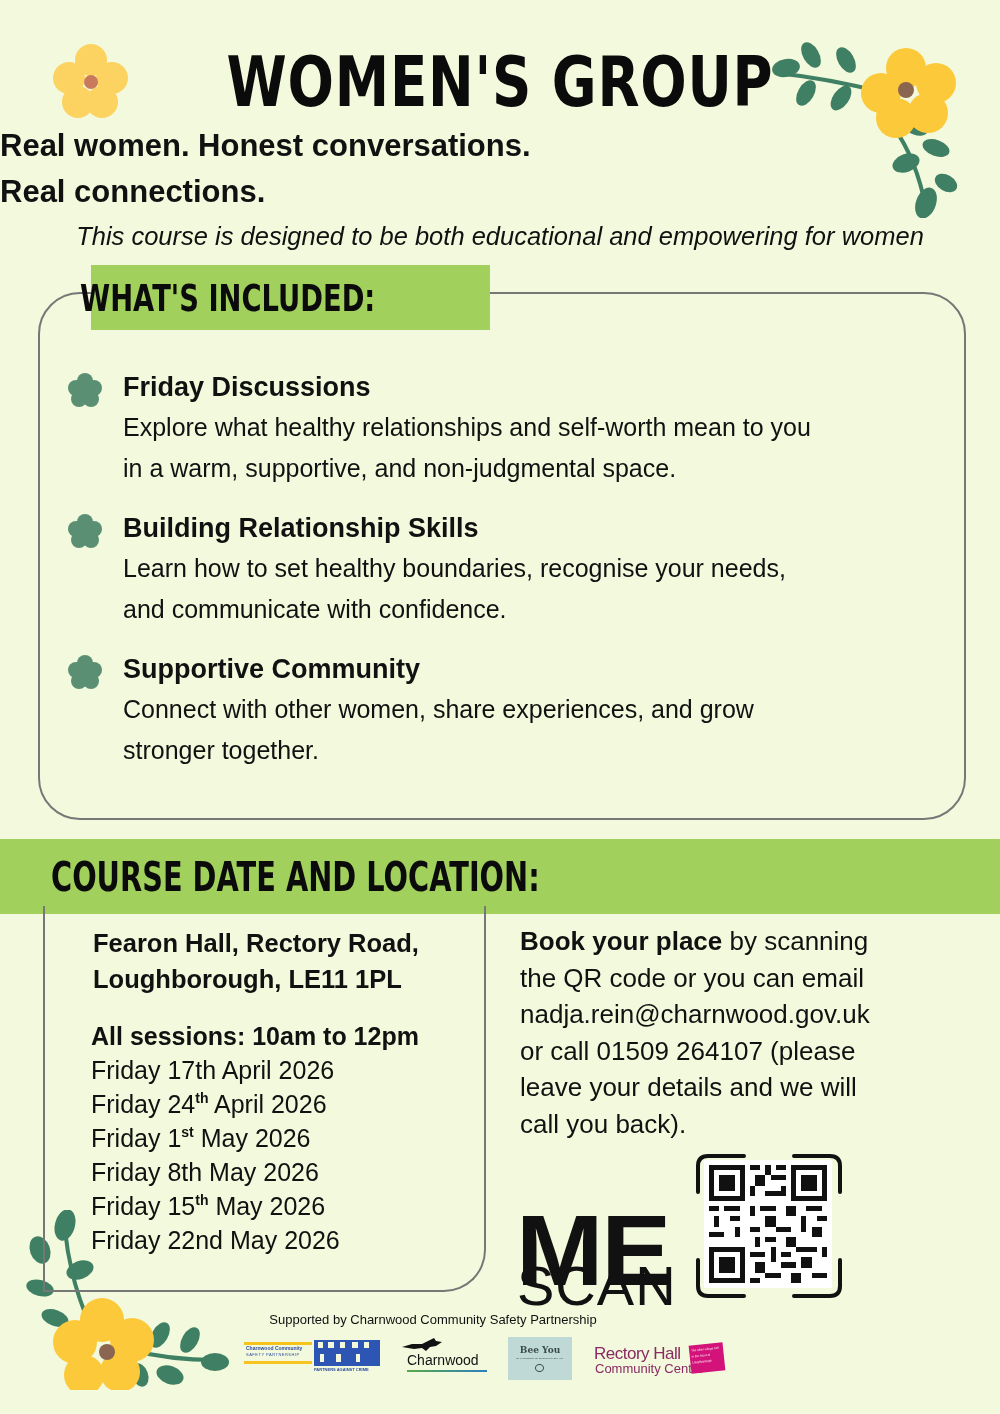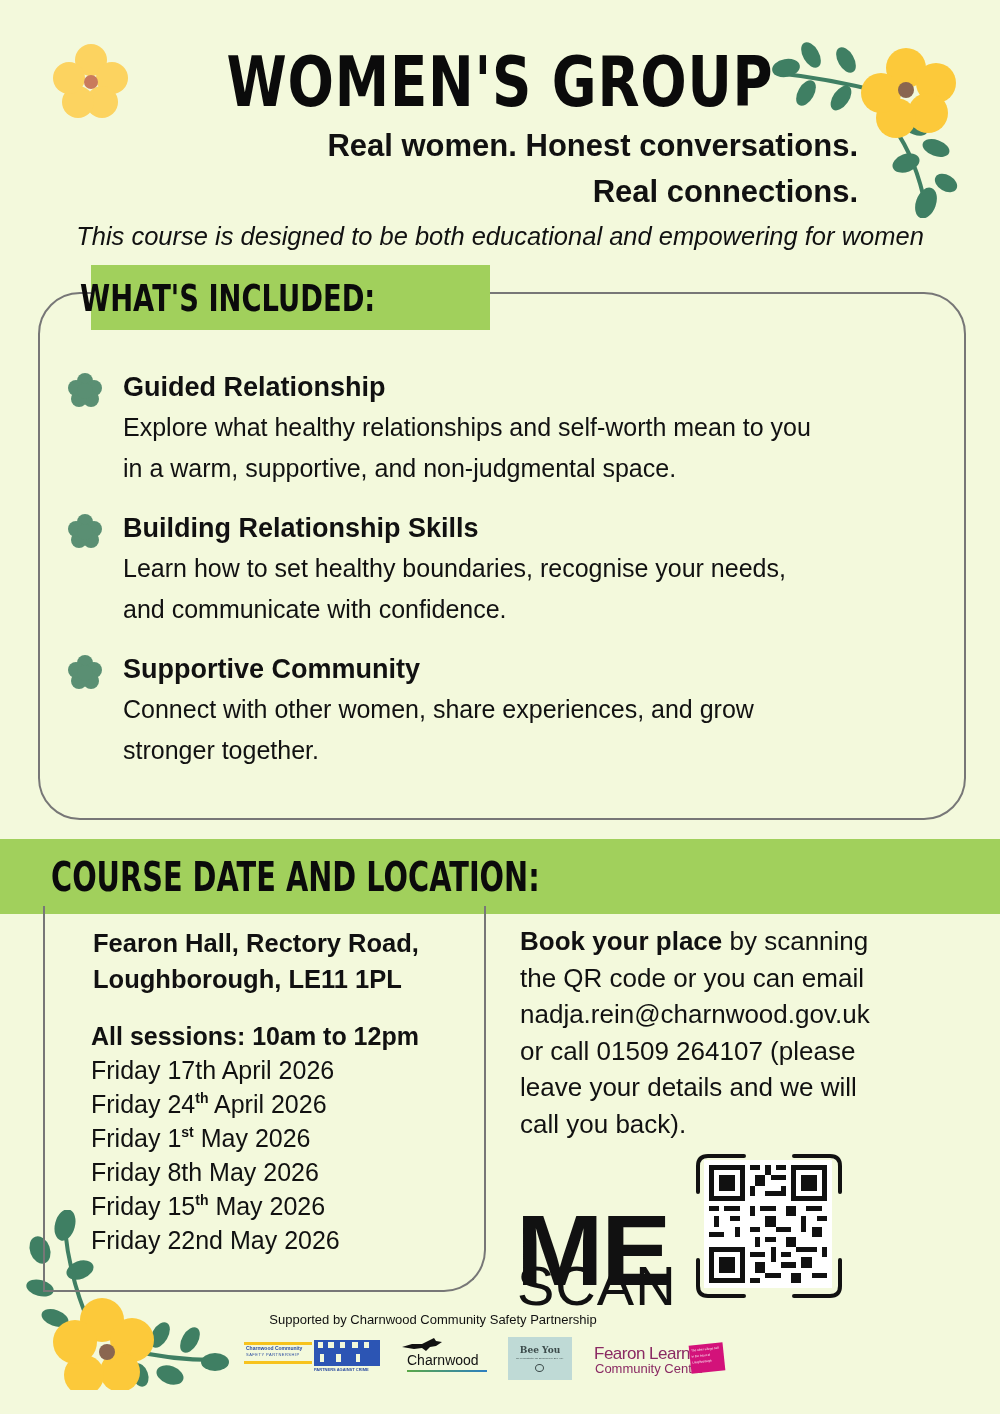--- a/index.html
+++ b/index.html
@@ -15,21 +15,21 @@
 
   
   .title {
     left: 0; width: 1000px; top: 40px; text-align: center;
     font-family: "DejaVu Sans", sans-serif; font-weight: bold;
     font-size: 70px; letter-spacing: 1px; color: #0b0b0b;
     transform: scaleX(0.78); transform-origin: 500px 0;
     line-height: 84px;
   }
   .tagline {
-    left: 8px; width: 850px; text-align: right; font-weight: bold;
+    left: 0; width: 850px; text-align: left; font-weight: bold;
     font-size: 31px; line-height: 46px;
   }
   .intro {
     left: 0; width: 1000px; top: 219px; text-align: center;
     font-style: italic; font-size: 25.5px; line-height: 34px; color: #111;
   }
 
   
   .inc-box {
     left: 38px; top: 292px; width: 928px; height: 528px;
@@ -165,21 +165,21 @@
   <svg class="bullet" viewBox="0 0 38 38">
       <g fill="#5a8f73">
         <circle cx="19" cy="10" r="8"></circle>
         <circle cx="28" cy="17" r="8"></circle>
         <circle cx="25" cy="28" r="8"></circle>
         <circle cx="13" cy="28" r="8"></circle>
         <circle cx="10" cy="17" r="8"></circle>
         <circle cx="19" cy="20" r="8"></circle>
       </g>
     </svg>
-  <div class="head">Guided Relationship</div>
+  <div class="head">Friday Discussions</div>
   <div class="desc">
     <div>Explore what healthy relationships and self-worth mean to you</div>
     <div>in a warm, supportive, and non-judgmental space.</div>
   </div>
 </div>
 
 <div class="abs item" style="top:508px">
   <svg class="bullet" viewBox="0 0 38 38">
       <g fill="#5a8f73">
         <circle cx="19" cy="10" r="8"></circle>
@@ -333,16 +333,16 @@
   <div style="position:absolute;left:7px;top:32px;width:80px;height:2px;background:linear-gradient(90deg,#5aa848,#2d7fc1);"></div>
 </div>
 
 <div class="abs logo" style="left:508px;top:1337px;width:64px;height:43px;background:#bfdad6">
   <div style="position:absolute;left:0;width:64px;top:8px;text-align:center;font-family:'DejaVu Serif',serif;font-weight:bold;font-size:9px;color:#3b4a4a">Bee You</div>
   <div style="position:absolute;left:0;width:64px;top:20px;text-align:center;font-size:2.5px;color:#3b4a4a">Be Sympathetic. Be Empowered. Bee You.</div>
   <div style="position:absolute;left:27px;top:27px;width:9px;height:8px;border:1px solid #3b4a4a;border-radius:50%;"></div>
 </div>
 
 <div class="abs logo" style="left:594px;top:1344px;width:140px;height:36px">
-  <div style="position:absolute;left:0;top:0;font-size:17px;color:#8a2a63;letter-spacing:-0.5px">Fearon Learn</div>
+  <div style="position:absolute;left:0;top:0;font-size:17px;color:#8a2a63;letter-spacing:-0.5px">Rectory Hall</div>
   <div style="position:absolute;left:1px;top:17px;font-size:13px;color:#8a2a63">Community Centre</div>
   <div style="position:absolute;left:96px;top:0;width:34px;height:28px;background:#d3127a;transform:rotate(-6deg);color:#fff;font-size:3px;line-height:6px;padding:2px">The other village hall in the heart of Loughborough</div>
 </div>
 
 </body></html>

